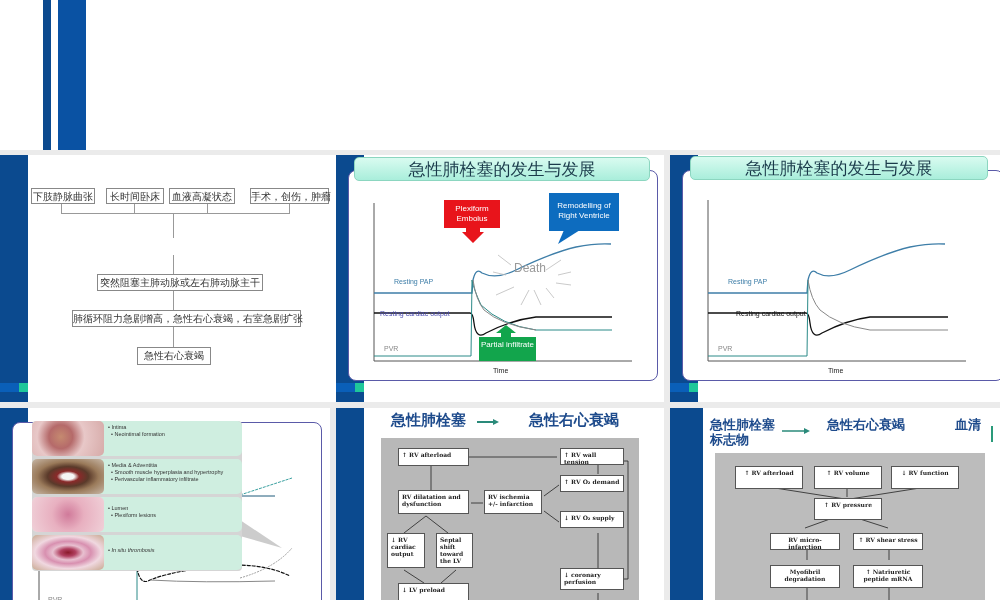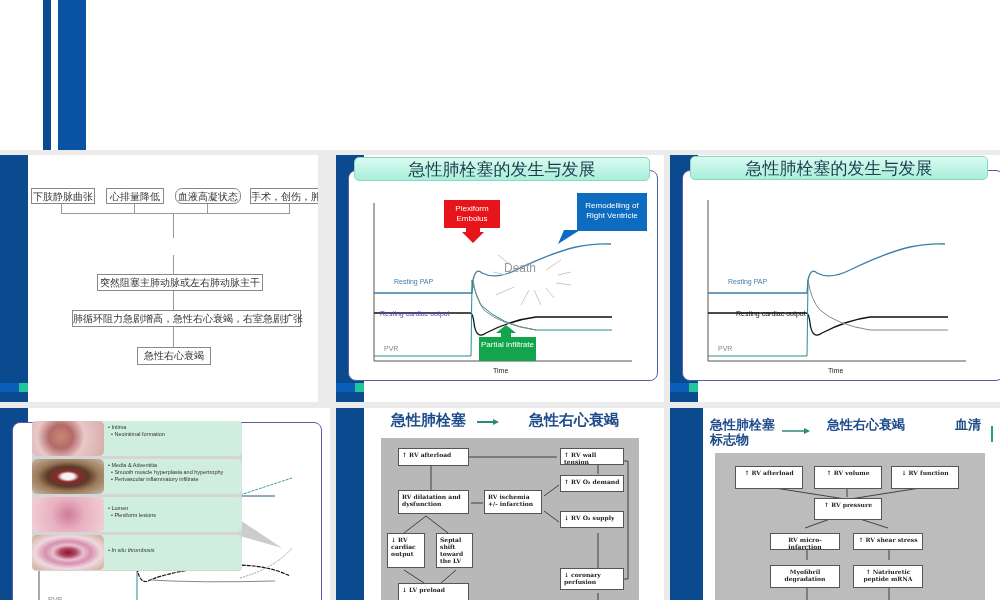--- a/index.html
+++ b/index.html
@@ -52,28 +52,28 @@
   .hist-text { position: absolute; left: 76px; top: 3px; font-family: "Liberation Sans", sans-serif; font-size: 5.5px; color: #333; line-height: 7px; white-space: nowrap; }
 </style>
 </head>
 <body>
 
 <div class="slide" id="slide0">
   <div class="abs bar1"></div>
   <div class="abs bar2"></div>
 </div>
 
-<div class="slide" style="left:0;top:155px;width:318px;height:247px;">
+<div class="slide" style="left:0;top:155px;width:372px;height:247px;">
   <div class="lside"></div>
   <div class="lside-stripe" style="top:228px;"></div>
   <div class="lside-teal" style="top:228px;"></div>
 
   <div class="fbox" style="left:31px;top:33px;width:64px;height:16px;">下肢静脉曲张</div>
-  <div class="fbox" style="left:106px;top:33px;width:58px;height:16px;">心排量降低</div>
-  <div class="fbox" style="left:175px;top:33px;width:66px;height:16px;border-radius:7px;">血液高凝状态</div>
+  <div class="fbox" style="left:106px;top:33px;width:58px;height:16px;">长时间卧床</div>
+  <div class="fbox" style="left:169px;top:33px;width:66px;height:16px;">血液高凝状态</div>
   <div class="fbox" style="left:250px;top:33px;width:79px;height:16px;">手术，创伤，肿瘤</div>
 
   <div class="fline" style="left:61px;top:49px;width:1px;height:9px;"></div>
   <div class="fline" style="left:134px;top:49px;width:1px;height:9px;"></div>
   <div class="fline" style="left:207px;top:49px;width:1px;height:9px;"></div>
   <div class="fline" style="left:289px;top:49px;width:1px;height:9px;"></div>
   <div class="fline" style="left:61px;top:58px;width:229px;height:1px;"></div>
   <div class="fline" style="left:173px;top:58px;width:1px;height:25px;"></div>
 
   <div class="fline" style="left:173px;top:100px;width:1px;height:19px;"></div>
@@ -103,28 +103,28 @@
         <line x1="225" y1="105" x2="210" y2="115"></line>
       <line x1="157" y1="117" x2="170" y2="120"></line>
         <line x1="235" y1="117" x2="222" y2="120"></line>
       <line x1="160" y1="140" x2="178" y2="132"></line>
         <line x1="235" y1="130" x2="220" y2="128"></line>
       <line x1="185" y1="150" x2="193" y2="135"></line>
         <line x1="205" y1="150" x2="198" y2="135"></line>
       <line x1="218" y1="143" x2="210" y2="133"></line>
     </g>
   </svg>
-  <div class="lbl" style="left:168px;top:106px;font-size:12px;color:#999;">Death</div>
+  <div class="lbl" style="left:178px;top:106px;font-size:12px;color:#999;">Death</div>
 
   <div class="callout" style="left:108px;top:45px;width:56px;height:28px;background:#e8141b;padding-top:4px;">Plexiform Embolus</div>
   <svg class="abs" style="left:126px;top:72px;" width="22" height="16">
       <polygon points="4,0 18,0 18,5 22,5 11,16 0,5 4,5" fill="#e8141b"></polygon>
     </svg>
 
-  <div class="callout" style="left:213px;top:38px;width:70px;height:38px;background:#0d6cbf;padding-top:8px;margin-left:28px;">Remodelling of Right Ventricle</div>
+  <div class="callout" style="left:213px;top:38px;width:70px;height:38px;background:#0d6cbf;padding-top:8px;">Remodelling of Right Ventricle</div>
   <svg class="abs" style="left:220px;top:75px;" width="30" height="16">
       <polygon points="8,0 24,0 2,14" fill="#0d6cbf"></polygon>
     </svg>
 
   <svg class="abs" style="left:160px;top:170px;" width="20" height="14">
       <polygon points="10,0 20,8 15,8 15,14 5,14 5,8 0,8" fill="#12a54c"></polygon>
     </svg>
   <div class="callout" style="left:143px;top:182px;width:57px;height:24px;background:#12a54c;padding-top:3px;">Partial infiltrate</div>
 
   <div class="lbl" style="left:58px;top:123px;color:#3e7ea8;">Resting PAP</div>

